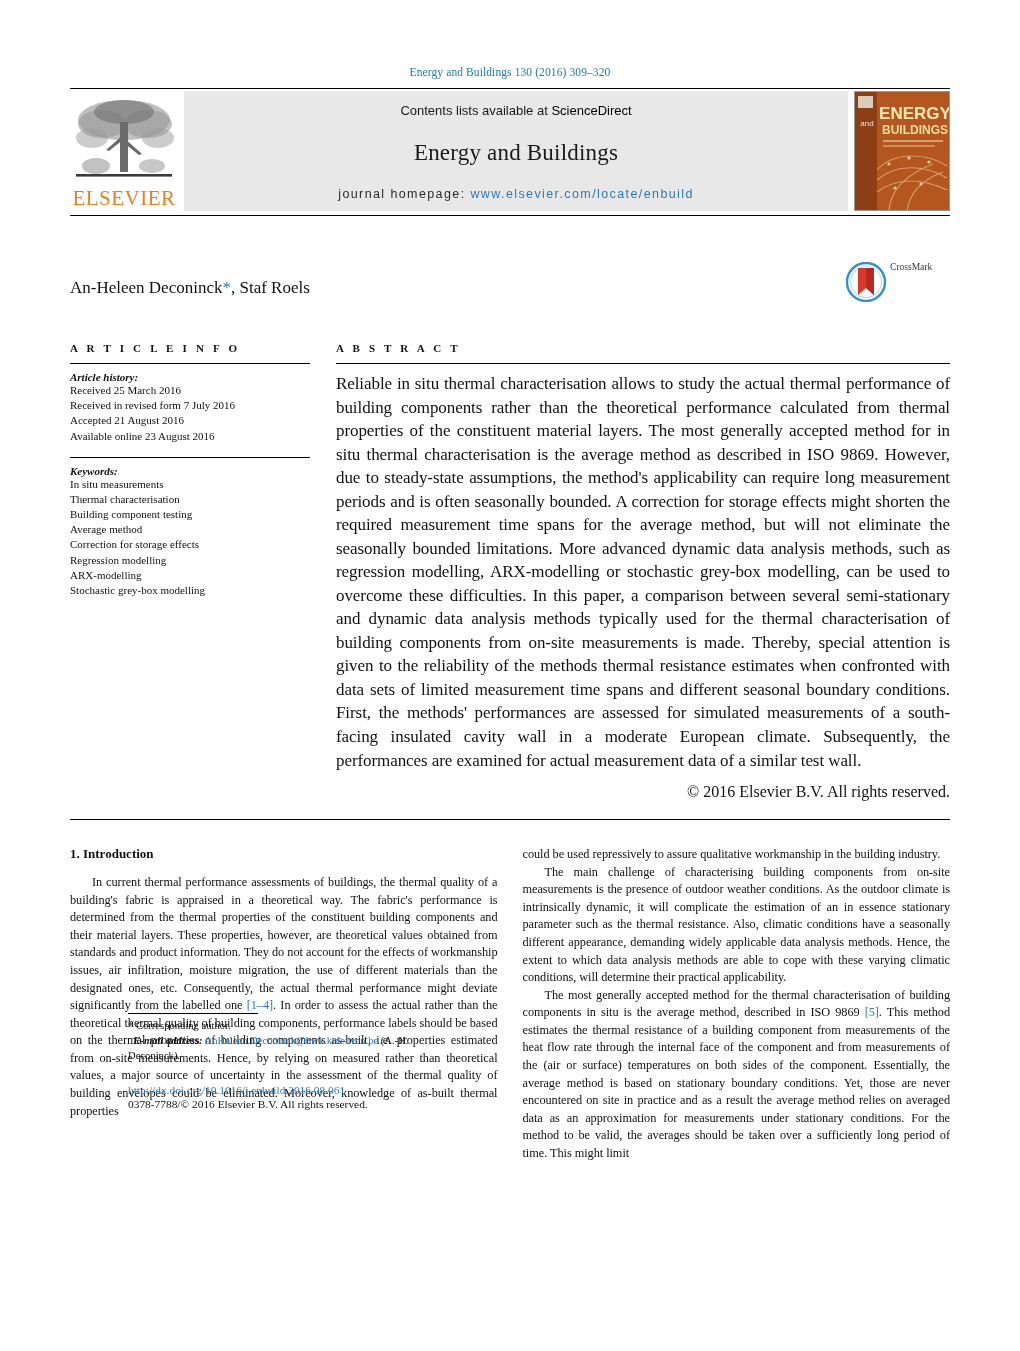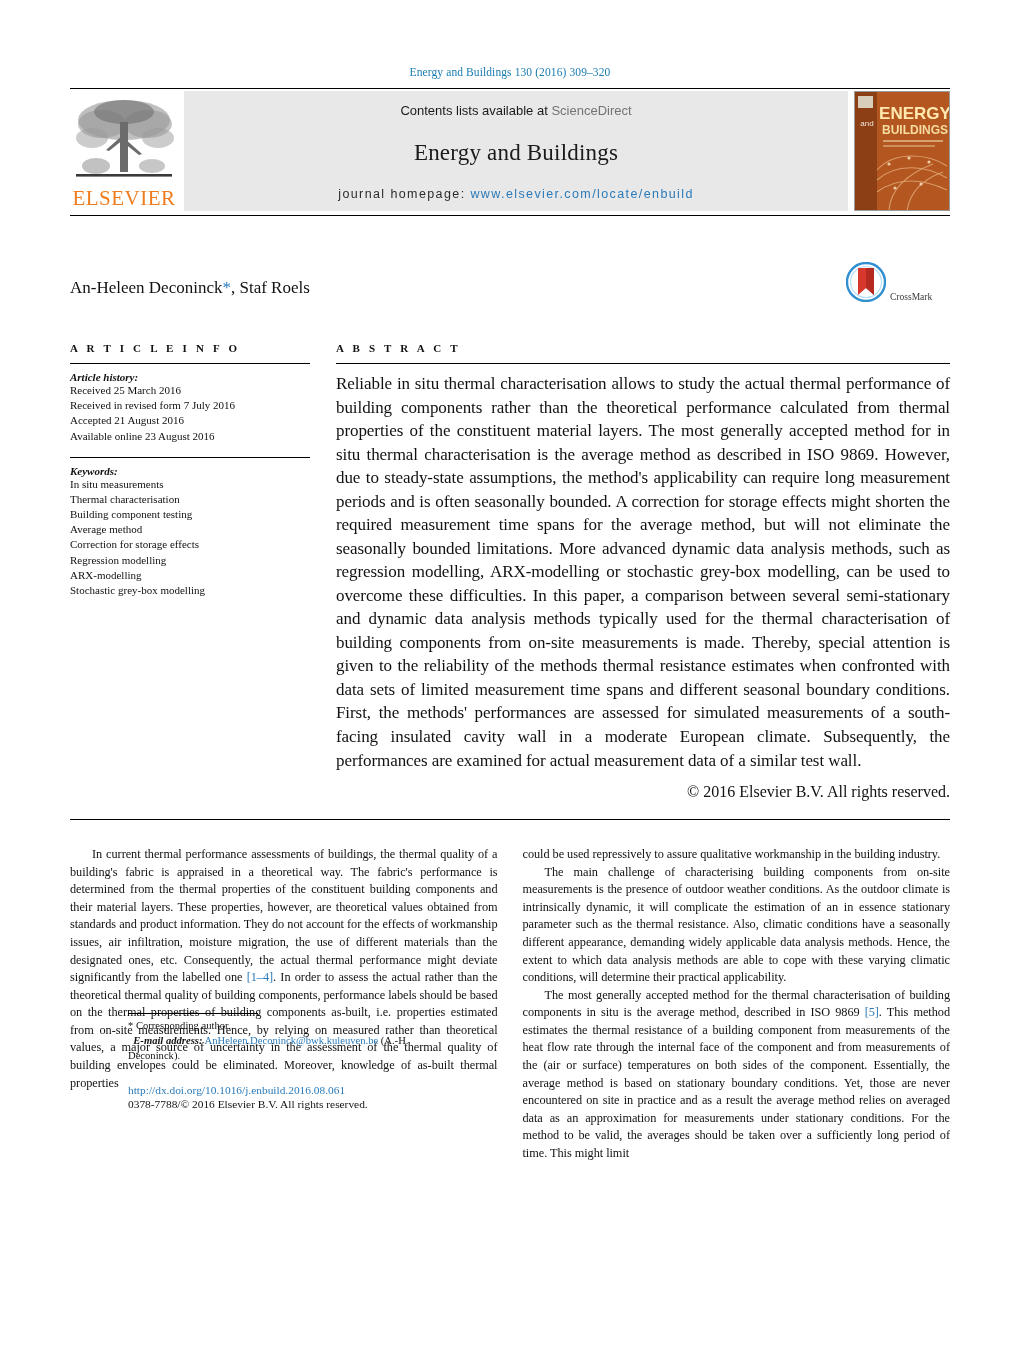--- a/index.html
+++ b/index.html
@@ -75,21 +75,21 @@
     align-items: center;
     padding: 12px 0 10px 0;
     box-sizing: border-box;
   }
   .contents-line {
     font-size: 13px;
     font-family: "Liberation Sans", sans-serif;
     color: #1a1a1a;
   }
   .contents-line .sd-link {
-    color: #737373;
+    color: #000000;
   }
   .journal-name {
     font-size: 23px;
     font-family: "Liberation Serif", serif;
     color: #1a1a1a;
     letter-spacing: 0.2px;
   }
   .homepage-line {
     font-size: 12.5px;
     font-family: "Liberation Sans", sans-serif;
@@ -145,21 +145,21 @@
     font-style: italic;
     font-weight: bold;
     margin-top: 11px;
     color: #111;
     letter-spacing: -0.05px;
   }
   .crossmark {
     width: 104px;
     flex: 0 0 auto;
     display: flex;
-    align-items: flex-end;
+    align-items: flex-start;
     gap: 4px;
     padding-top: 4px;
   }
   .crossmark-label {
     font-size: 9.5px;
     font-family: "Liberation Serif", serif;
     color: #3a3a3a;
   }
 
   
@@ -403,20 +403,21 @@
       <div class="abstract-body">Reliable in situ thermal characterisation allows to study the actual thermal performance of building components rather than the theoretical performance calculated from thermal properties of the constituent material layers. The most generally accepted method for in situ thermal characterisation is the average method as described in ISO 9869. However, due to steady-state assumptions, the method's applicability can require long measurement periods and is often seasonally bounded. A correction for storage effects might shorten the required measurement time spans for the average method, but will not eliminate the seasonally bounded limitations. More advanced dynamic data analysis methods, such as regression modelling, ARX-modelling or stochastic grey-box modelling, can be used to overcome these difficulties. In this paper, a comparison between several semi-stationary and dynamic data analysis methods typically used for the thermal characterisation of building components from on-site measurements is made. Thereby, special attention is given to the reliability of the methods thermal resistance estimates when confronted with data sets of limited measurement time spans and different seasonal boundary conditions. First, the methods' performances are assessed for simulated measurements of a south-facing insulated cavity wall in a moderate European climate. Subsequently, the performances are examined for actual measurement data of a similar test wall.</div>
       <div class="copyright-line">© 2016 Elsevier B.V. All rights reserved.</div>
     </div>
   </div>
 
   <div class="hr-heavy"></div>
 
   <div class="body-cols">
 
     <div class="bcol">
+      <h2 class="section-title">1.  Introduction</h2>
       <p class="para"><span>In current thermal performance assessments of buildings, the thermal quality of a building's fabric is appraised in a theoretical way. The fabric's performance is determined from the thermal properties of the constituent building components and their material layers. These properties, however, are theoretical values obtained from standards and product information. They do not account for the effects of workmanship issues, air infiltration, moisture migration, the use of different materials than the designated ones, etc. Consequently, the actual thermal performance might deviate significantly from the labelled one </span><span class="ref-link">[1–4]</span><span>. In order to assess the actual rather than the theoretical thermal quality of building components, performance labels should be based on the thermal properties of building components as-built, i.e. properties estimated from on-site measurements. Hence, by relying on measured rather than theoretical values, a major source of uncertainty in the assessment of the thermal quality of building envelopes could be eliminated. Moreover, knowledge of as-built thermal properties</span></p>
 
       <div class="page-footer">
         <div class="footnote-rule"></div>
         <div class="footnote">
           <span>*</span>
           <span>Corresponding author.</span><br>
           &nbsp;&nbsp;<span class="ital">E-mail address:</span>
           <span class="mail">AnHeleen.Deconinck@bwk.kuleuven.be</span>
           <span>(A.-H. Deconinck).</span>

